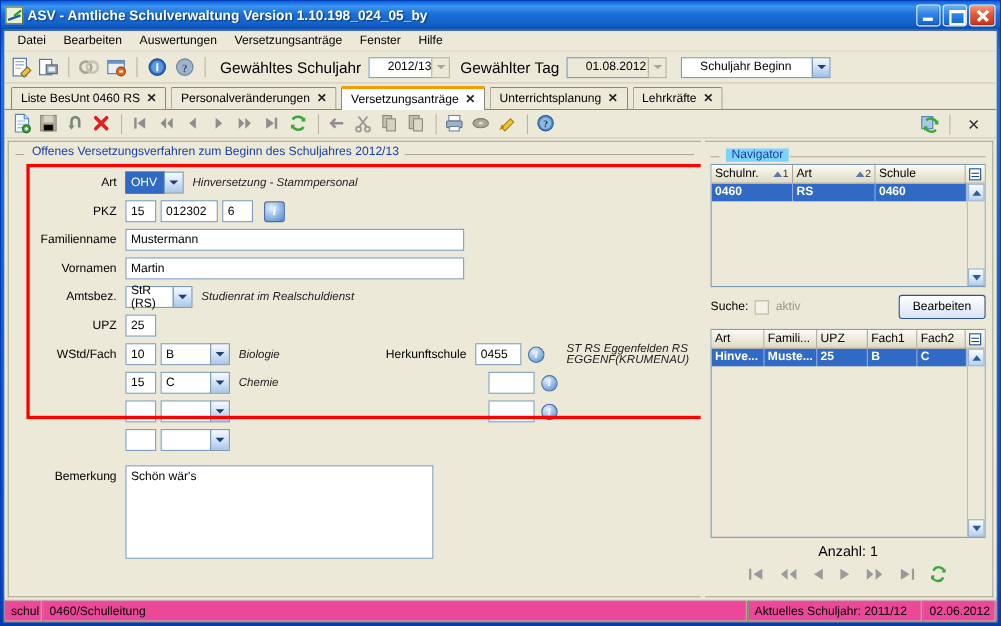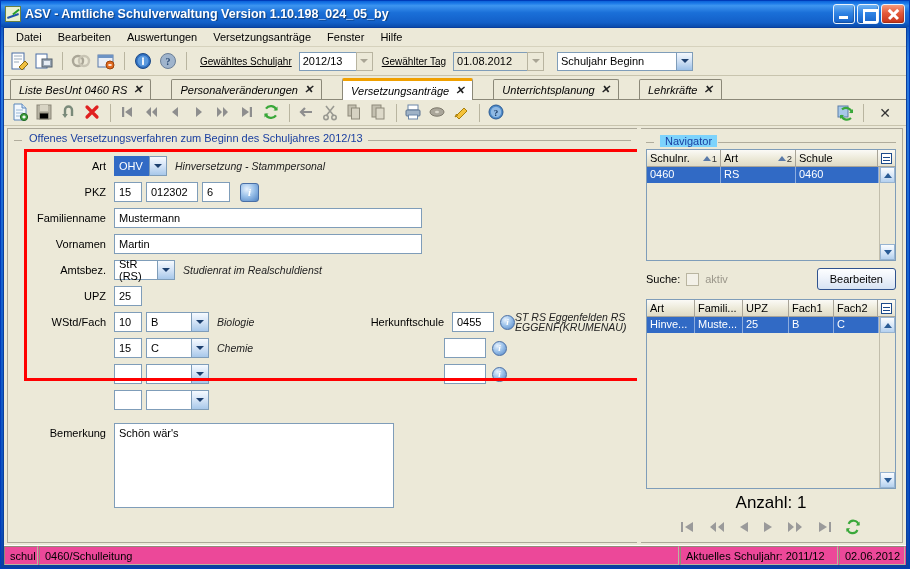--- a/index.html
+++ b/index.html
@@ -80,42 +80,41 @@
     padding:2px 7px; font-size:11px; color:#000; white-space:nowrap; cursor:default;
   }
   
   .apptoolbar {
     height:29px; flex:0 0 29px; display:flex; align-items:center;
     background:#ece9d8; padding:0 4px; gap:3px;
     border-bottom:1px solid #c8c4ae;
   }
   .tb-ico { width:22px; height:22px; position:relative; cursor:default; }
   .tb-sep { width:1px; height:18px; background:#b9b5a0; margin:0 4px; }
-  .lbl { font-size:10px; color:#000; white-space:nowrap; margin:0 4px 0 6px;text-decoration:underline; }
+  .lbl { font-size:14px; color:#000; white-space:nowrap; margin:0 4px 0 6px; }
   .txtbox {
     height:19px; border:1px solid #7f9db9; background:#fff; font-size:11px;
-    padding:1px 3px; font-family:"Liberation Sans",sans-serif; color:#000;
+    padding:1px 16px; font-family:"Liberation Sans",sans-serif; color:#000;
     display:flex; align-items:center;
   }
   .txtbox.ro { background:#ece9d8; color:#000; }
   .combo-arrow {
     width:17px; height:19px; border:1px solid #7f9db9; margin-left:-1px;
     background:linear-gradient(180deg,#f4f8fd 0%,#cfe0f4 50%,#9dc1e8 100%);
     display:flex; align-items:center; justify-content:center;
   }
   .combo-arrow.dis { background:#ece9d8; border-color:#b8b4a0; }
   .chev { width:0;height:0;border-left:4px solid transparent;border-right:4px solid transparent;border-top:4px solid #1c3f6e; }
   .chev.dis { border-top-color:#a9a595; }
 
   
   .tabbar {
     height:24px; flex:0 0 24px; display:flex; align-items:flex-end;
-    background:#ece9d8; padding-left:6px; gap:20px;
+    background:#ece9d8; padding-left:6px; gap:4px;
     border-bottom:1px solid #8b8878;
-    font-style:italic;
   }
   .tab {
     height:20px; display:flex; align-items:center; gap:6px;
     padding:0 8px; font-size:11px; color:#000;
     background:#ece9d8; border:1px solid #8b8878; border-bottom:none;
     border-radius:2px 2px 0 0; cursor:default; white-space:nowrap;
   }
   .tab.active {
     height:22px; background:#fff; border-top:3px solid #f0a000;
     border-left-color:#8b8878; border-right-color:#8b8878;
@@ -224,21 +223,21 @@
   .gh.cornerbtn {
     flex:0 0 17px; justify-content:center; padding:0;
     border-right:none;
     background:linear-gradient(180deg,#fbfaf6 0%,#e6e2cf 100%);
   }
   .minigrid { width:11px; height:11px; border:1.4px solid #1b4a8a; position:relative; background:#fff; }
   .minigrid:after{
     content:""; position:absolute; left:1px; right:1px; top:3px; height:1px; background:#1b4a8a;
     box-shadow:0 3px 0 #1b4a8a;
   }
-  .grid-body { position:relative; flex:1 1 auto; display:flex; }
+  .grid-body { position:relative; flex:1 1 auto; display:flex;font-weight:bold; }
   .rows { flex:1 1 auto; overflow:hidden; }
   .grow { display:flex; height:16px; }
   .grow.sel { background:#316ac5; color:#fff; }
   .gc {
     font-size:11px; padding:1px 3px; white-space:nowrap; overflow:hidden;
     border-right:1px solid rgba(255,255,255,.45);
   }
   .vscroll {
     flex:0 0 16px; background:#ece9d8; border-left:1px solid #c2beac;
     display:flex; flex-direction:column; justify-content:space-between;
@@ -255,21 +254,21 @@
   .chk {
     width:13px; height:13px; border:1px solid #b9b5a0; background:#f3f1e8;
   }
   .btn {
     height:22px; padding:0 12px; font-size:11px; color:#000;
     border:1px solid #30538f; border-radius:3px;
     background:linear-gradient(180deg,#fdfeff 0%,#eef3fa 45%,#d7e3f3 100%);
     display:flex; align-items:center; justify-content:center; margin-left:auto;
     font-family:"Liberation Sans",sans-serif;
   }
-  .anzahl { text-align:center; font-size:17px; margin-top:4px; color:#000; }
+  .anzahl { text-align:center; font-size:13px; margin-top:4px; color:#000; }
   .navbtns { display:flex; align-items:center; justify-content:center; gap:12px; margin-top:6px; }
 
   
   .statusbar {
     height:20px; flex:0 0 20px; display:flex; align-items:stretch;
     background:#ec4899; border-top:1px solid #fff; margin:2px 0 0 0;
   }
   .sb-cell {
     border:1px solid #b9b5a0; border-top-color:#908c78; border-left-color:#908c78;
     font-size:11px; padding:1px 5px; display:flex; align-items:center;
@@ -598,21 +597,21 @@
                 <div class="inp" style="width:46px;">B</div>
                 <div class="cbarrow">
                     <span class="chev"></span>
                   </div>
               </div>
               <div class="desc">Biologie</div>
               <div style="display:flex;align-items:center;margin-left:auto;padding-right:4px;">
                 <div style="font-size:11px;white-space:nowrap;margin-right:8px;">Herkunftschule</div>
                 <div class="inp" style="width:42px;">0455</div>
                 <div class="infobtn sm" style="margin-left:6px;">i</div>
-                <div class="desc two" style="margin-left:0;width:108px;">
+                <div class="desc two" style="margin-left:20px;width:108px;">
                   <div>ST RS Eggenfelden RS</div>
                   <div>EGGENF(KRUMENAU)</div>
                 </div>
               </div>
             </div>
 
             <div class="frow">
               <div class="fl"></div>
               <div class="inp" style="width:28px;">15</div>
               <div style="display:flex;align-items:center;margin-left:4px;">

